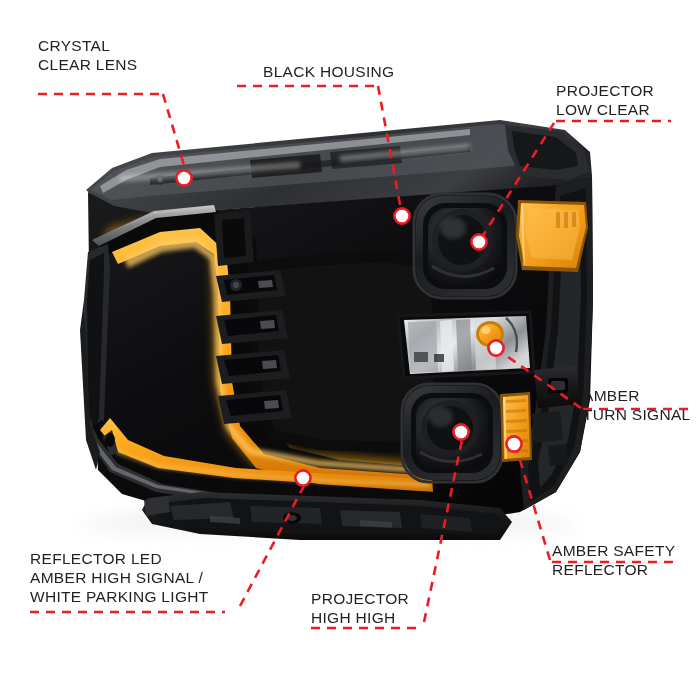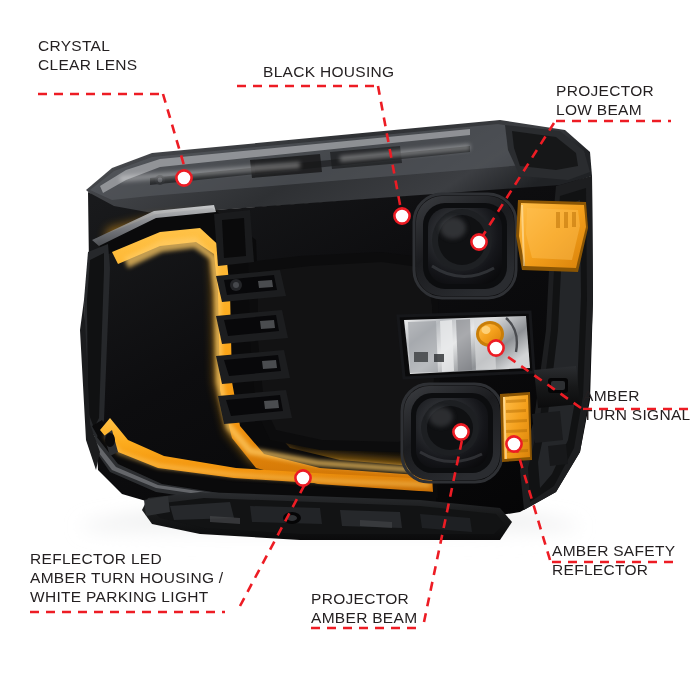--- a/index.html
+++ b/index.html
@@ -345,37 +345,37 @@
     <div>CRYSTAL</div>
     <div>CLEAR LENS</div>
   </div>
 
   <div class="callout-text ct-bh">
     <div>BLACK HOUSING</div>
   </div>
 
   <div class="callout-text ct-plb">
     <div>PROJECTOR</div>
-    <div>LOW BEAM</div>
+    <div>LOW CLEAR</div>
   </div>
 
   <div class="callout-text ct-ats">
     <div>AMBER</div>
     <div>TURN SIGNAL</div>
   </div>
 
   <div class="callout-text ct-asr">
     <div>AMBER SAFETY</div>
     <div>REFLECTOR</div>
   </div>
 
   <div class="callout-text ct-sw">
     <div>REFLECTOR LED</div>
-    <div>AMBER TURN HOUSING /</div>
+    <div>AMBER HIGH SIGNAL /</div>
     <div>WHITE PARKING LIGHT</div>
   </div>
 
   <div class="callout-text ct-phb">
     <div>PROJECTOR</div>
-    <div>AMBER BEAM</div>
+    <div>HIGH HIGH</div>
   </div>
 
 </div>
 
 </body></html>

